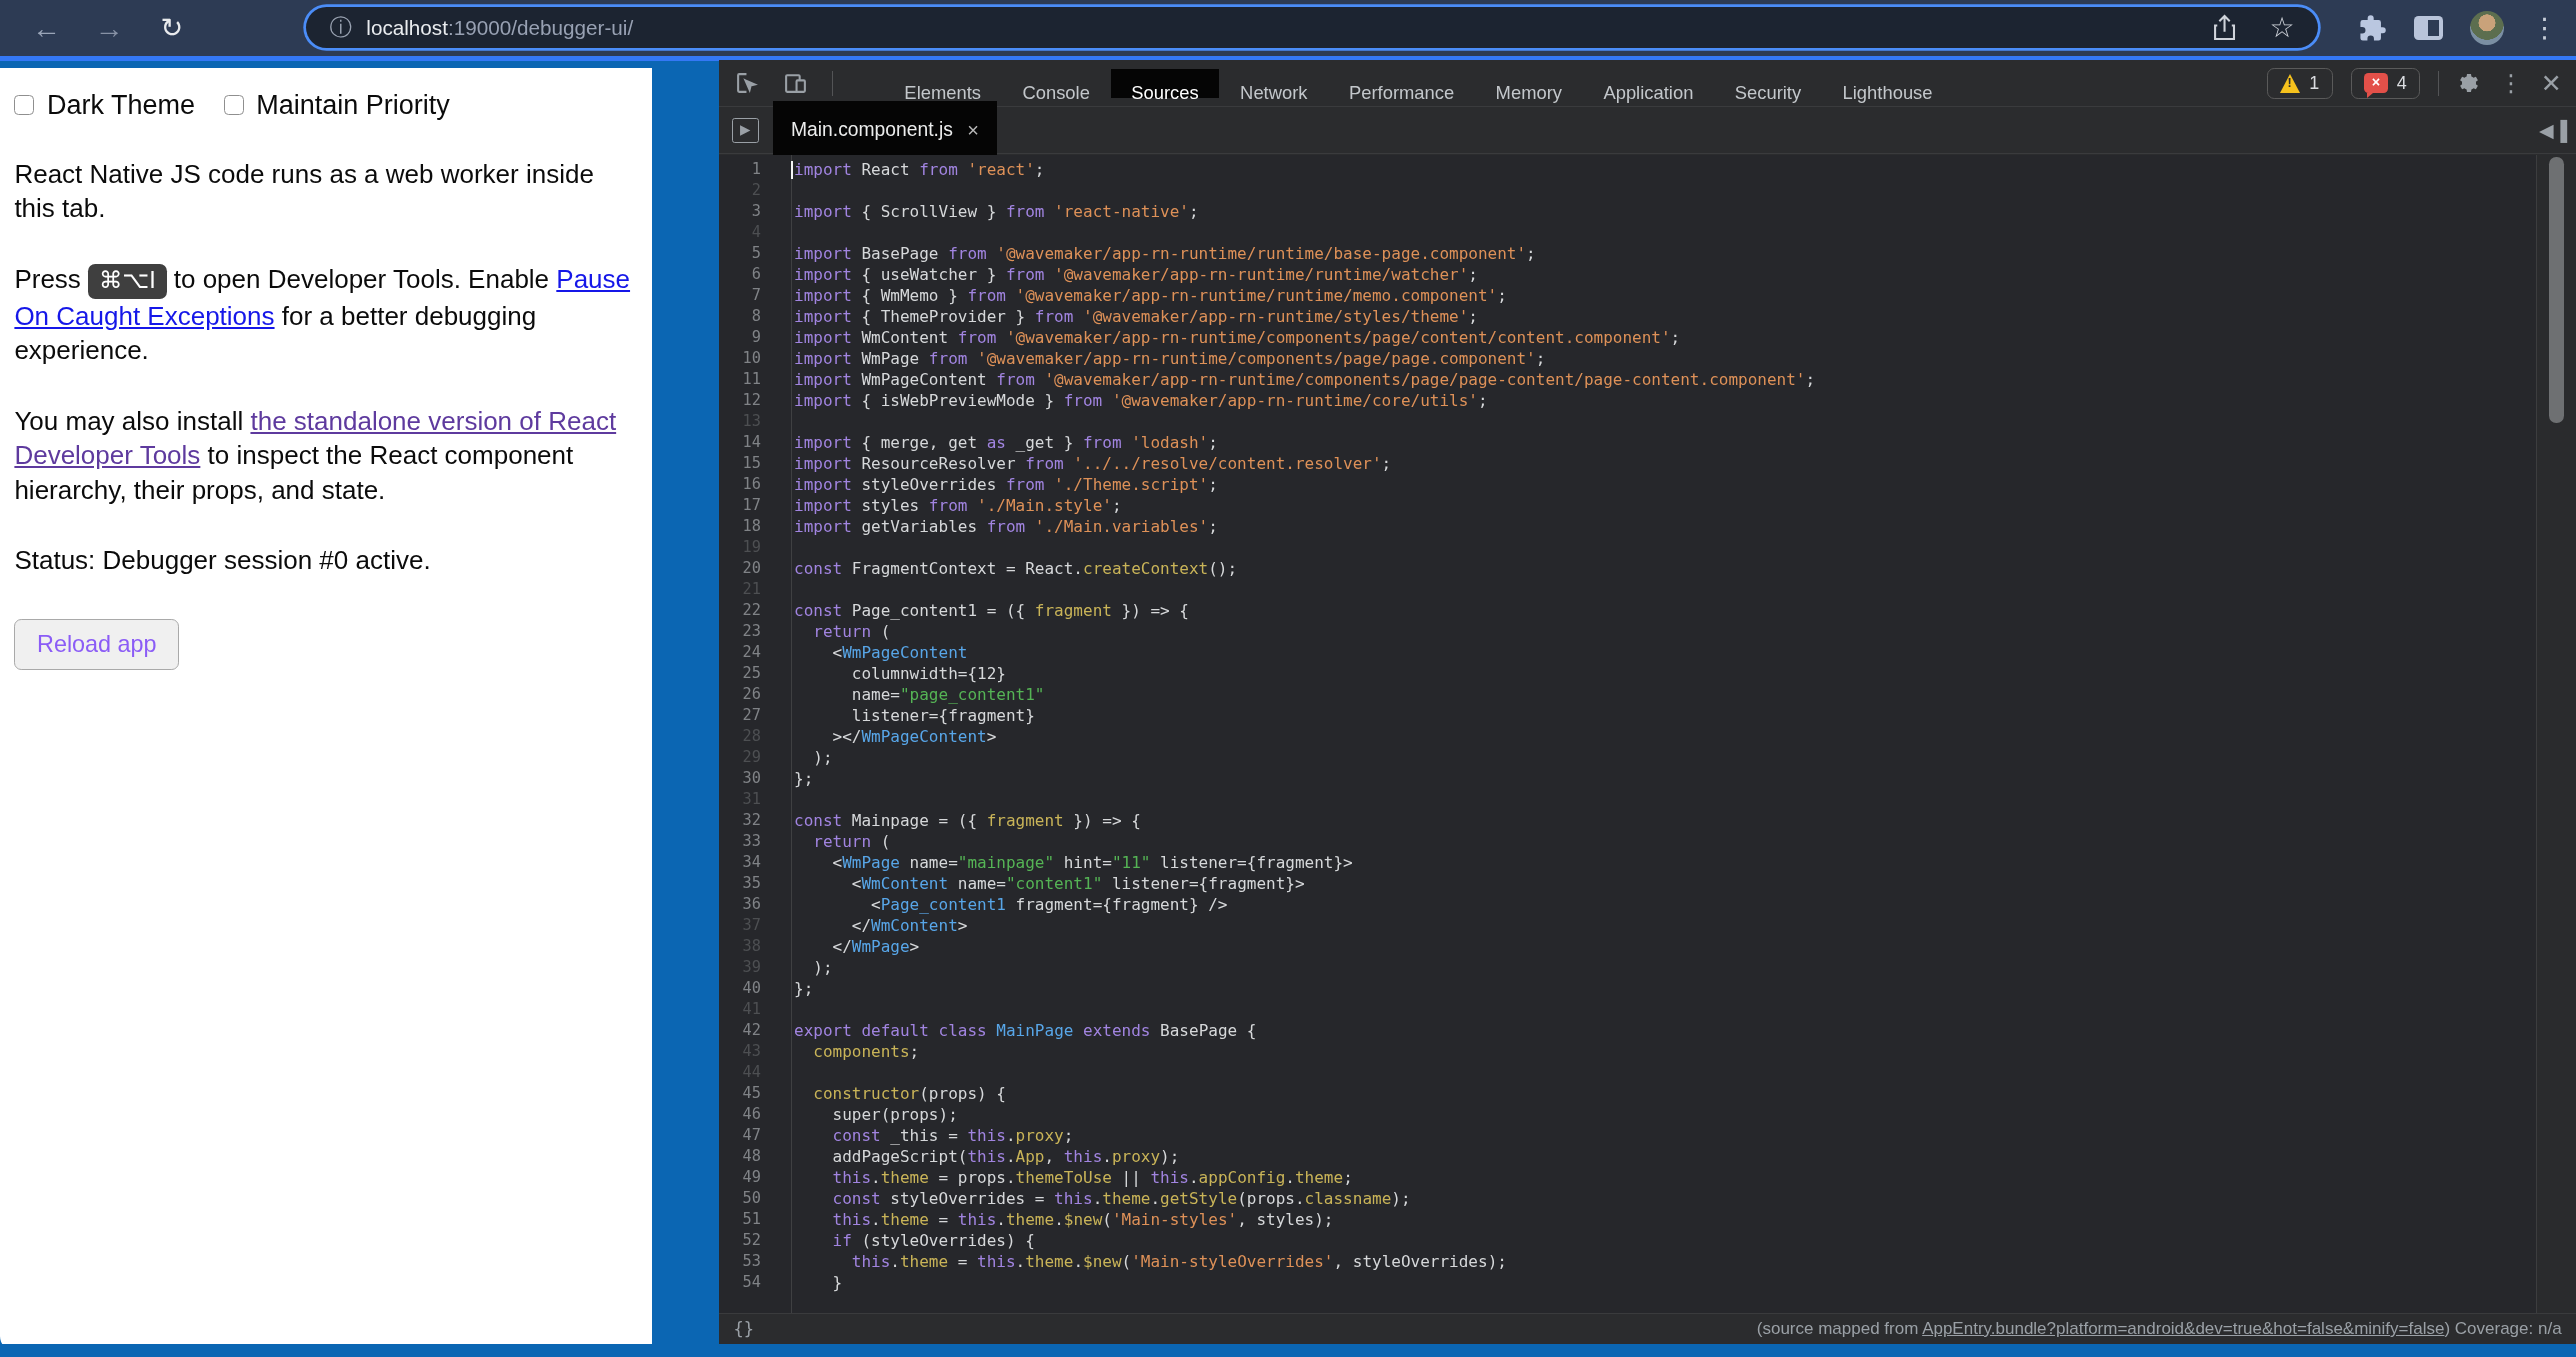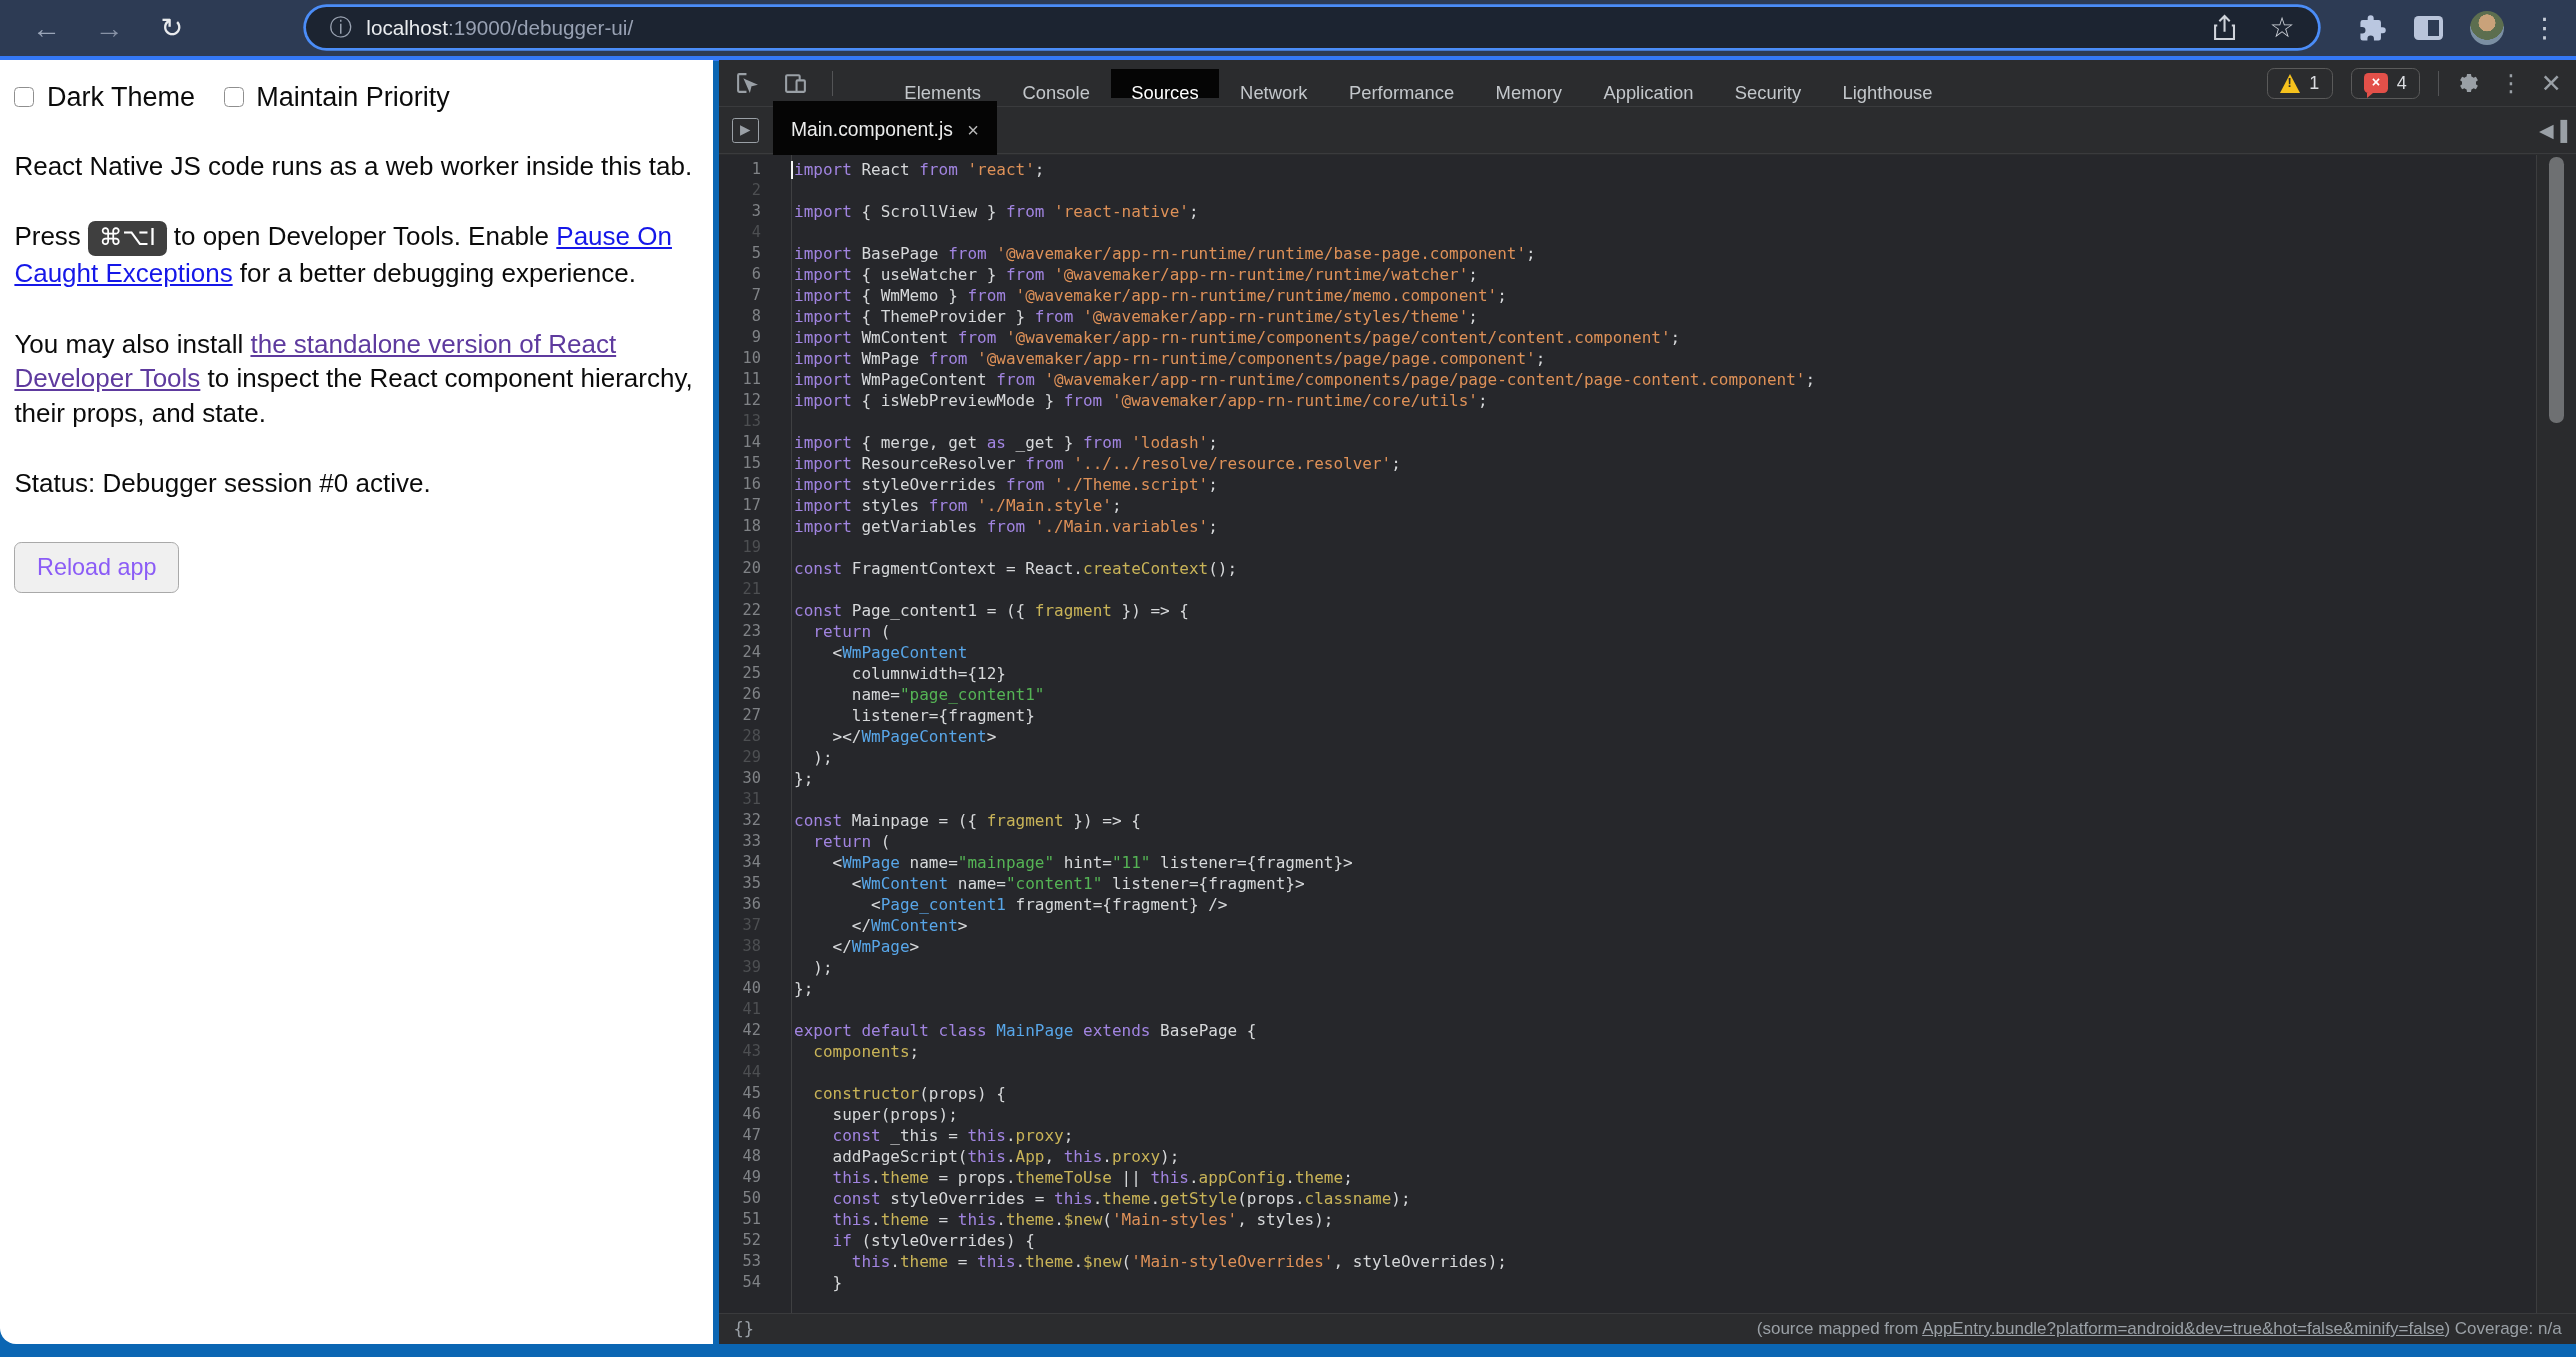--- a/index.html
+++ b/index.html
@@ -29,21 +29,21 @@
   .panel-ic { width:29px; height:24px; background:#b9c4da; border-radius:4.5px; position:relative; }
   .panel-ic::after { content:""; position:absolute; right:3.6px; top:3.6px; bottom:3.6px; width:11.7px;
                      background:#2d3b54; }
   .avatar { width:34px; height:34px; border-radius:50%;
             background:radial-gradient(circle at 50% 35%, #c9a27a 0 30%, #5c6e4f 31% 60%, #7b8fa3 61%); }
   .kebab { color:#c6cdd8; font-size:27px; letter-spacing:0; }
 
   .accent-line { position:absolute; top:56px; left:0; width:2576px; height:4.5px; background:#3478f6; }
 
   
-  .page { position:absolute; top:60px; left:0; width:713px; height:1284px; background:#ffffff;
+  .page { position:absolute; top:68px; left:0; width:652px; height:1284px; background:#ffffff;
           border-bottom-left-radius:16px; padding:21.6px 14.4px 0 14.4px; color:#0b0b0b; overflow:hidden; }
   .chk-row { display:flex; align-items:center; gap:12.6px; font-size:27px; margin-bottom:36px; }
   .chk { width:20px; height:20px; border:1.8px solid #8f8f8f; border-radius:4.5px; background:#fff; }
   .chk-label { margin-right:16px; }
   .page p { font-size:26px; line-height:1.33; margin-bottom:36px; max-width:697px; }
   .kbd { display:inline-block; background:#3f3f3f; color:#fff; border-radius:7.2px;
          padding:0.9px 10.8px 2.7px 10.8px; font-size:23.4px; }
   a.blue { color:#1517e8; text-decoration:underline; cursor:pointer; }
   a.purple { color:#5e3a9e; text-decoration:underline; cursor:pointer; }
   .reload-btn { font-size:23.4px; color:#8b5cf6; background:#f0f0f0; border:1.8px solid #a9a9a9;
@@ -229,21 +229,21 @@
           <div class="row"><span class="ln">5</span><span class="ct"><span class="tk-k">import</span><span class="tk-w"> BasePage </span><span class="tk-k">from</span><span class="tk-w"> </span><span class="tk-s">'@wavemaker/app-rn-runtime/runtime/base-page.component'</span><span class="tk-w">;</span></span></div>
           <div class="row"><span class="ln">6</span><span class="ct"><span class="tk-k">import</span><span class="tk-w"> { useWatcher } </span><span class="tk-k">from</span><span class="tk-w"> </span><span class="tk-s">'@wavemaker/app-rn-runtime/runtime/watcher'</span><span class="tk-w">;</span></span></div>
           <div class="row"><span class="ln">7</span><span class="ct"><span class="tk-k">import</span><span class="tk-w"> { WmMemo } </span><span class="tk-k">from</span><span class="tk-w"> </span><span class="tk-s">'@wavemaker/app-rn-runtime/runtime/memo.component'</span><span class="tk-w">;</span></span></div>
           <div class="row"><span class="ln">8</span><span class="ct"><span class="tk-k">import</span><span class="tk-w"> { ThemeProvider } </span><span class="tk-k">from</span><span class="tk-w"> </span><span class="tk-s">'@wavemaker/app-rn-runtime/styles/theme'</span><span class="tk-w">;</span></span></div>
           <div class="row"><span class="ln">9</span><span class="ct"><span class="tk-k">import</span><span class="tk-w"> WmContent </span><span class="tk-k">from</span><span class="tk-w"> </span><span class="tk-s">'@wavemaker/app-rn-runtime/components/page/content/content.component'</span><span class="tk-w">;</span></span></div>
           <div class="row"><span class="ln">10</span><span class="ct"><span class="tk-k">import</span><span class="tk-w"> WmPage </span><span class="tk-k">from</span><span class="tk-w"> </span><span class="tk-s">'@wavemaker/app-rn-runtime/components/page/page.component'</span><span class="tk-w">;</span></span></div>
           <div class="row"><span class="ln">11</span><span class="ct"><span class="tk-k">import</span><span class="tk-w"> WmPageContent </span><span class="tk-k">from</span><span class="tk-w"> </span><span class="tk-s">'@wavemaker/app-rn-runtime/components/page/page-content/page-content.component'</span><span class="tk-w">;</span></span></div>
           <div class="row"><span class="ln">12</span><span class="ct"><span class="tk-k">import</span><span class="tk-w"> { isWebPreviewMode } </span><span class="tk-k">from</span><span class="tk-w"> </span><span class="tk-s">'@wavemaker/app-rn-runtime/core/utils'</span><span class="tk-w">;</span></span></div>
           <div class="row"><span class="ln dim">13</span><span class="ct"></span></div>
           <div class="row"><span class="ln">14</span><span class="ct"><span class="tk-k">import</span><span class="tk-w"> { merge, get </span><span class="tk-k">as</span><span class="tk-w"> _get } </span><span class="tk-k">from</span><span class="tk-w"> </span><span class="tk-s">'lodash'</span><span class="tk-w">;</span></span></div>
-          <div class="row"><span class="ln">15</span><span class="ct"><span class="tk-k">import</span><span class="tk-w"> ResourceResolver </span><span class="tk-k">from</span><span class="tk-w"> </span><span class="tk-s">'../../resolve/resource.resolver'</span><span class="tk-w">;</span></span></div>
+          <div class="row"><span class="ln">15</span><span class="ct"><span class="tk-k">import</span><span class="tk-w"> ResourceResolver </span><span class="tk-k">from</span><span class="tk-w"> </span><span class="tk-s">'../../resolve/content.resolver'</span><span class="tk-w">;</span></span></div>
           <div class="row"><span class="ln">16</span><span class="ct"><span class="tk-k">import</span><span class="tk-w"> styleOverrides </span><span class="tk-k">from</span><span class="tk-w"> </span><span class="tk-s">'./Theme.script'</span><span class="tk-w">;</span></span></div>
           <div class="row"><span class="ln">17</span><span class="ct"><span class="tk-k">import</span><span class="tk-w"> styles </span><span class="tk-k">from</span><span class="tk-w"> </span><span class="tk-s">'./Main.style'</span><span class="tk-w">;</span></span></div>
           <div class="row"><span class="ln">18</span><span class="ct"><span class="tk-k">import</span><span class="tk-w"> getVariables </span><span class="tk-k">from</span><span class="tk-w"> </span><span class="tk-s">'./Main.variables'</span><span class="tk-w">;</span></span></div>
           <div class="row"><span class="ln dim">19</span><span class="ct"></span></div>
           <div class="row"><span class="ln">20</span><span class="ct"><span class="tk-k">const</span><span class="tk-w"> FragmentContext = React.</span><span class="tk-p">createContext</span><span class="tk-w">();</span></span></div>
           <div class="row"><span class="ln dim">21</span><span class="ct"></span></div>
           <div class="row"><span class="ln">22</span><span class="ct"><span class="tk-k">const</span><span class="tk-w"> Page_content1 = ({ </span><span class="tk-p">fragment</span><span class="tk-w"> }) =&gt; {</span></span></div>
           <div class="row"><span class="ln">23</span><span class="ct"><span class="tk-w">  </span><span class="tk-k">return</span><span class="tk-w"> (</span></span></div>
           <div class="row"><span class="ln">24</span><span class="ct"><span class="tk-w">    &lt;</span><span class="tk-t">WmPageContent</span></span></div>
           <div class="row"><span class="ln">25</span><span class="ct"><span class="tk-w">      columnwidth={12}</span></span></div>

